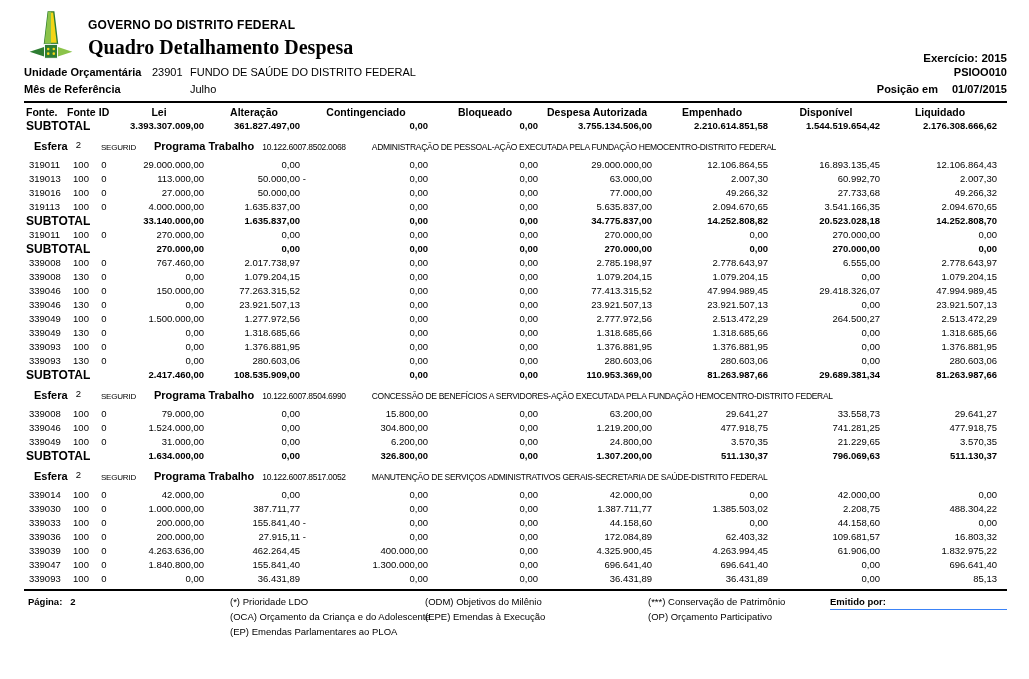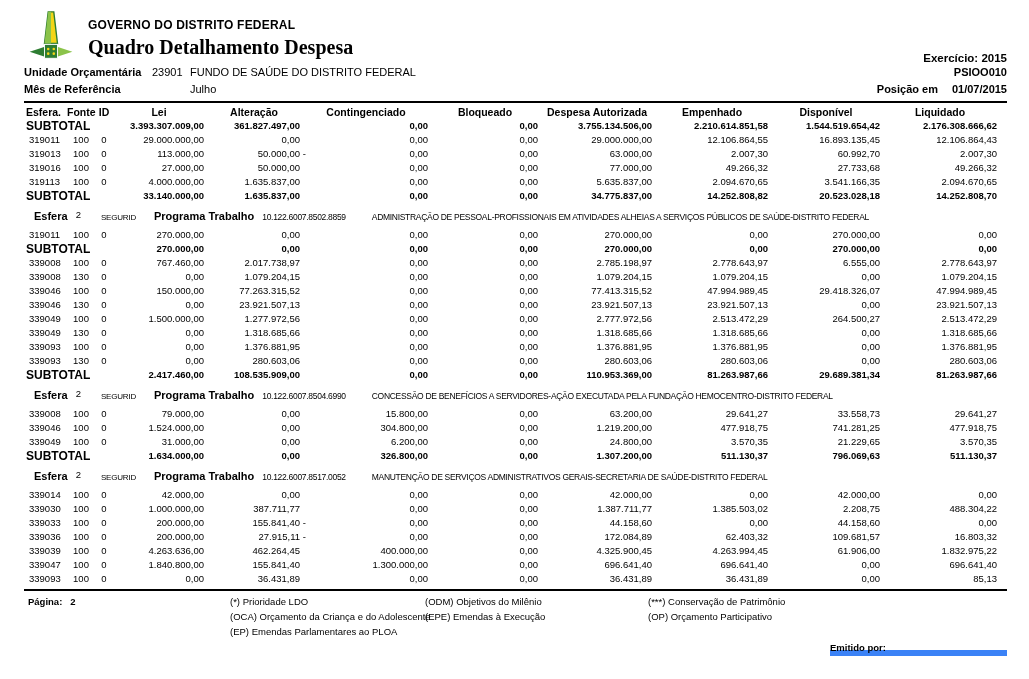--- a/index.html
+++ b/index.html
@@ -46,21 +46,21 @@
   .neg { display:inline-block; width:0; white-space:pre; }
 
   
   .footer-rule { height:2px; background:#000; margin-top:3px; }
   .footer { display:flex; font-size:9.5px; line-height:15px; padding-top:3px; }
   .f-pag { width:206px; font-weight:bold; padding-left:4px; }
   .f-pag .pv { margin-left:8px; }
   .f-col1 { width:195px; }
   .f-col2 { width:223px; }
   .f-col3 { width:182px; }
-  .f-emit { flex:1; font-weight:bold; border-bottom:6px solid #3b82f6; height:16px;margin-top:46px; }
+  .f-emit { flex:1; font-weight:bold; border-bottom:1px solid #3b82f6; height:16px; }
   .f-line { white-space:nowrap; }
 </style>
 </head>
 <body>
 
 <div>
   <div class="hdr-top">
     <div class="logo">
       <svg viewBox="0 0 48 56" width="46" height="52">
         <polygon points="21,2 27,2 31,36 17,36" fill="#f3d517" stroke="#2e7d32" stroke-width="1.5"></polygon>
@@ -107,21 +107,21 @@
     <col class="c-alt">
       <col class="c-cont">
       <col class="c-bloq">
       <col class="c-da">
     <col class="c-emp">
       <col class="c-disp">
       <col class="c-liq">
   </colgroup>
   <thead>
     <tr>
-      <th class="h-natur">Esfera.</th>
+      <th class="h-natur">Fonte.</th>
       <th>Fonte</th>
       <th>ID</th>
       <th>Lei</th>
       <th>Alteração</th>
       <th>Contingenciado</th>
       <th>Bloqueado</th>
       <th>Despesa Autorizada</th>
       <th>Empenhado</th>
       <th>Disponível</th>
       <th class="h-liq">Liquidado</th>
@@ -132,20 +132,23 @@
         <td class="subtotal-label" colspan="3">SUBTOTAL</td>
         <td class="num">3.393.307.009,00</td>
         <td class="num">361.827.497,00</td>
         <td class="num">0,00</td>
         <td class="num">0,00</td>
         <td class="num">3.755.134.506,00</td>
         <td class="num">2.210.614.851,58</td>
         <td class="num">1.544.519.654,42</td>
         <td class="num">2.176.308.666,62</td>
       </tr>
+      <tr class="esfera">
+        <td colspan="11"><span class="esf-label">Esfera</span><span class="esf-num">2</span><span class="esf-seg">SEGURID</span><span class="esf-pt">Programa Trabalho</span><span class="esf-code">10.122.6007.8502.0068</span><span class="esf-desc">ADMINISTRAÇÃO DE PESSOAL-AÇÃO EXECUTADA PELA FUNDAÇÃO HEMOCENTRO-DISTRITO FEDERAL</span></td>
+      </tr>
       <tr>
         <td class="natur">319011</td>
         <td class="ctr">100</td>
         <td class="ctr">0</td>
         <td class="num">29.000.000,00</td>
         <td class="num">0,00</td>
         <td class="num">0,00</td>
         <td class="num">0,00</td>
         <td class="num">29.000.000,00</td>
         <td class="num">12.106.864,55</td>
@@ -194,23 +197,20 @@
       <tr class="subtotal">
         <td class="subtotal-label" colspan="3">SUBTOTAL</td>
         <td class="num">33.140.000,00</td>
         <td class="num">1.635.837,00</td>
         <td class="num">0,00</td>
         <td class="num">0,00</td>
         <td class="num">34.775.837,00</td>
         <td class="num">14.252.808,82</td>
         <td class="num">20.523.028,18</td>
         <td class="num">14.252.808,70</td>
-      </tr>
-      <tr class="esfera">
-        <td colspan="11"><span class="esf-label">Esfera</span><span class="esf-num">2</span><span class="esf-seg">SEGURID</span><span class="esf-pt">Programa Trabalho</span><span class="esf-code">10.122.6007.8502.8859</span><span class="esf-desc">ADMINISTRAÇÃO DE PESSOAL-PROFISSIONAIS EM ATIVIDADES ALHEIAS A SERVIÇOS PÚBLICOS DE SAÚDE-DISTRITO FEDERAL</span></td>
       </tr>
       <tr>
         <td class="natur">319011</td>
         <td class="ctr">100</td>
         <td class="ctr">0</td>
         <td class="num">270.000,00</td>
         <td class="num">0,00</td>
         <td class="num">0,00</td>
         <td class="num">0,00</td>
         <td class="num">270.000,00</td>

